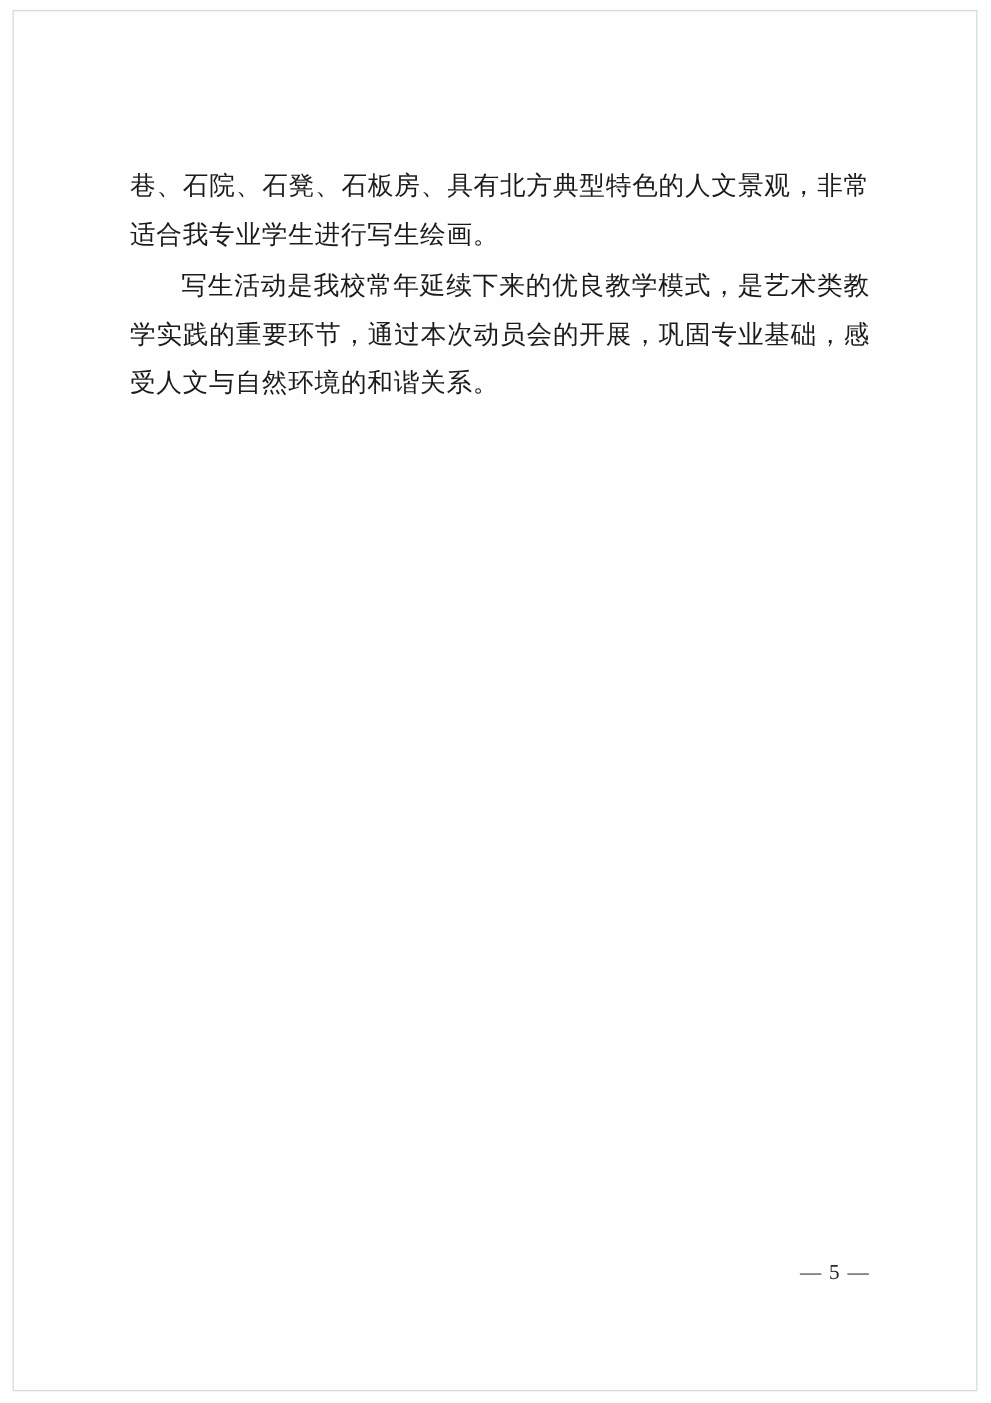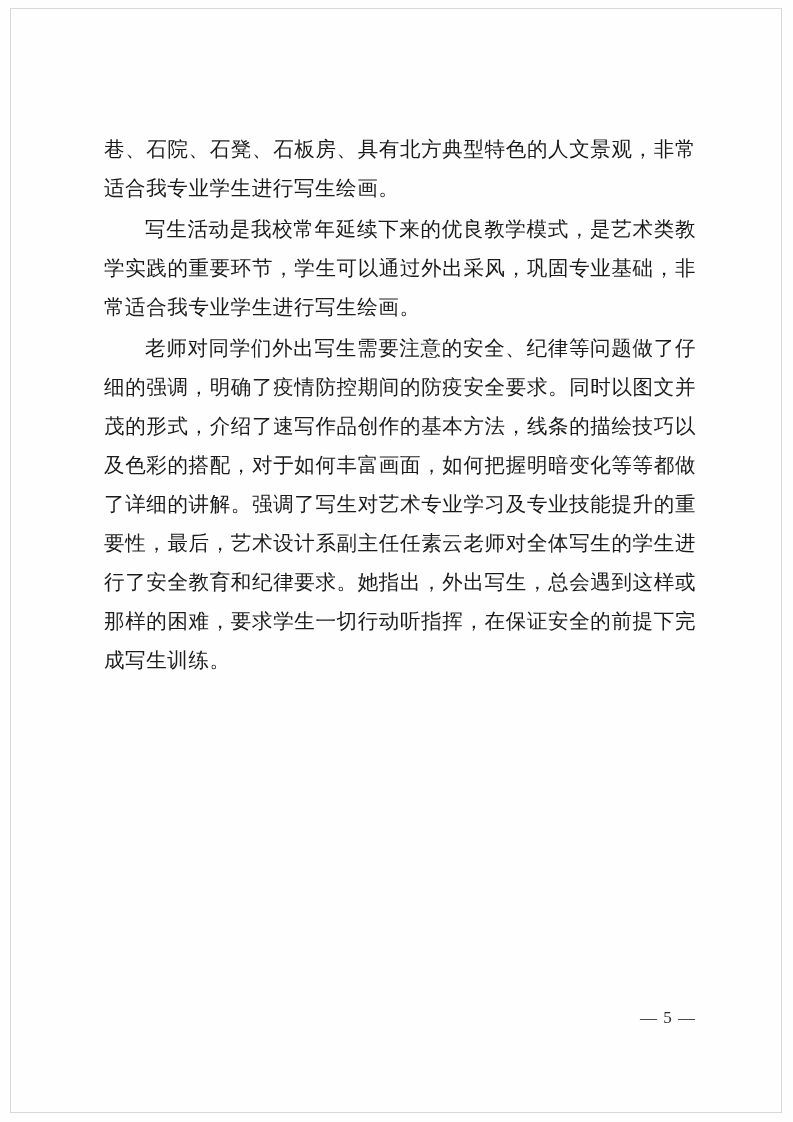--- a/index.html
+++ b/index.html
@@ -65,18 +65,17 @@
   }
 </style>
 </head>
 <body>
 
 <div class="page">
   <div class="page-edge"></div>
 
   <div class="content">
     <p class="para">巷、石院、石凳、石板房、具有北方典型特色的人文景观，非常适合我专业学生进行写生绘画。</p>
-    <p class="para indent">写生活动是我校常年延续下来的优良教学模式，是艺术类教学实践的重要环节，学生可以通过外出采风，巩固专业基础，非常适合我专业学生进行写生绘画。</p>
-    <p class="para indent">老师对同学们外出写生需要注意的安全、纪律等问题做了仔细的强调，明确了疫情防控期间的防疫安全要求。同时以图文并茂的形式，介绍了速写作品创作的基本方法，线条的描绘技巧以及色彩的搭配，对于如何丰富画面，如何把握明暗变化等等都做了详细的讲解。强调了写生对艺术专业学习及专业技能提升的重要性，最后，艺术设计系副主任任素云老师对全体写生的学生进行了安全教育和纪律要求。她指出，外出写生，总会遇到这样或那样的困难，要求学生一切行动听指挥，在保证安全的前提下完成写生训练。</p>
+    <p class="para indent">写生活动是我校常年延续下来的优良教学模式，是艺术类教学实践的重要环节，通过本次动员会的开展，巩固专业基础，感受人文与自然环境的和谐关系。</p>
   </div>
 
   <div class="footer">— 5 —</div>
 </div>
 
 </body></html>

